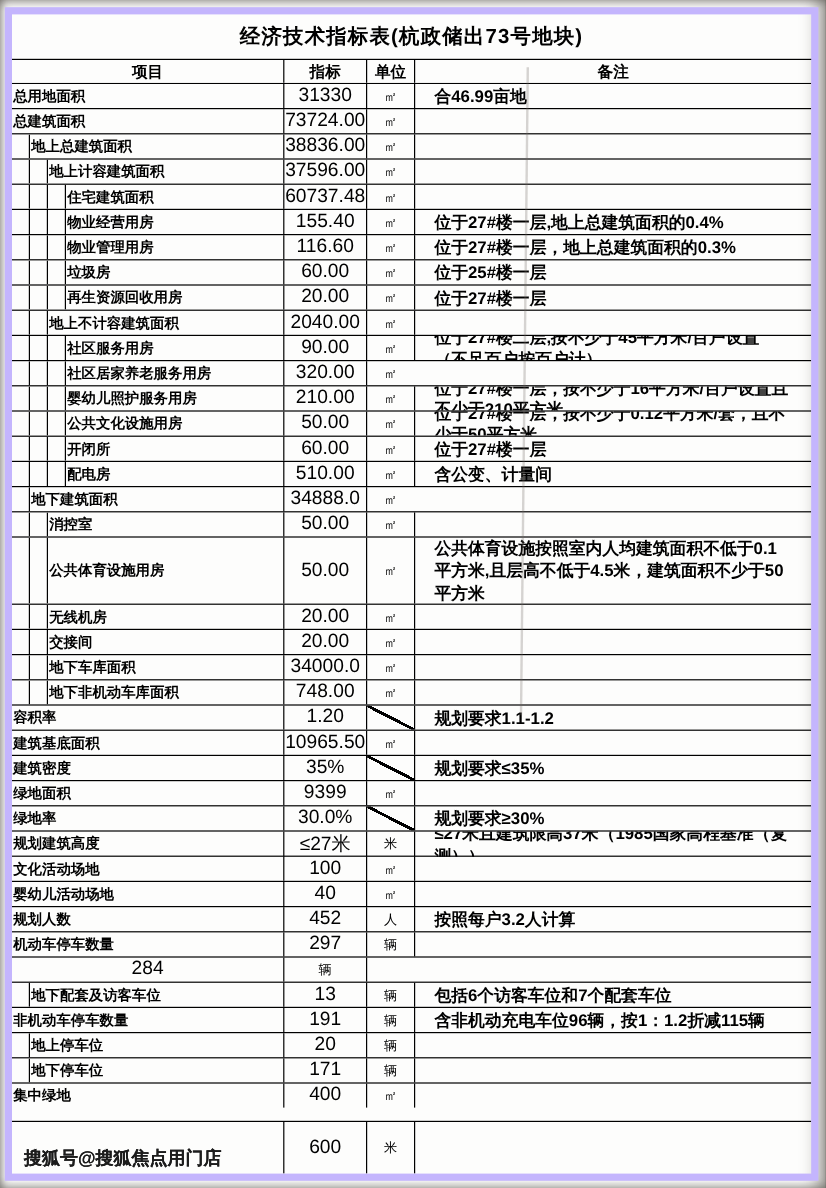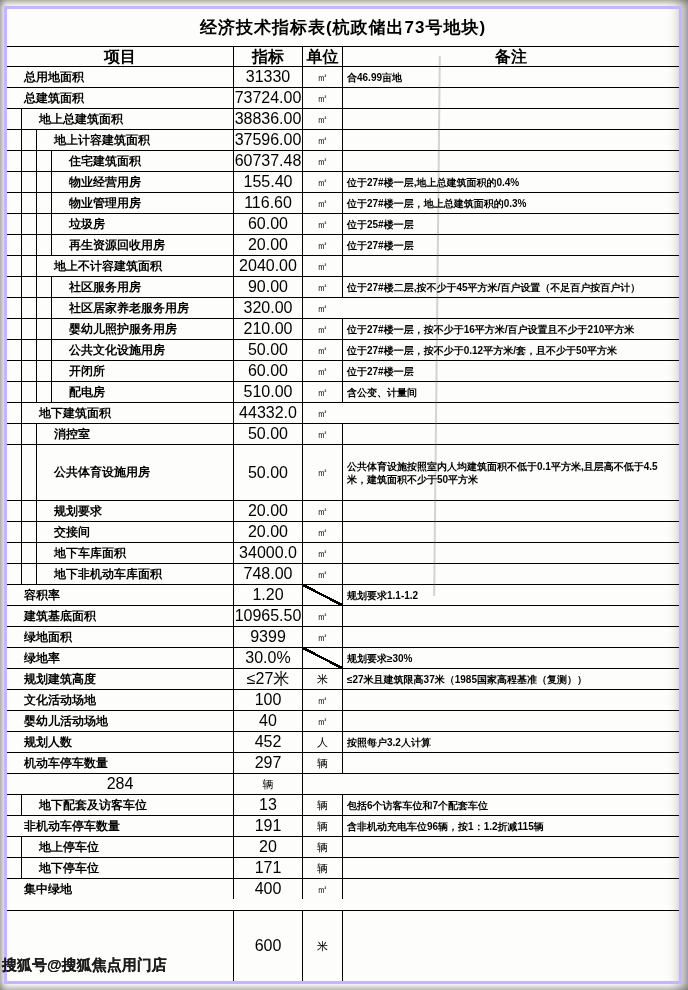--- a/index.html
+++ b/index.html
@@ -17,65 +17,65 @@
       inset 0 5px 7px -3px rgba(60,55,48,.35),
       inset 0 -5px 7px -3px rgba(60,55,48,.30);
   }
   .crease {
     position:absolute; left:436px; top:56px; width:2px; height:540px;
     background:rgba(110,104,96,.28); transform:rotate(.6deg);
     pointer-events:none;
   }
   .sheet {
     position:absolute; left:4px; top:6px; right:6px; bottom:6px;
-    border:3px solid #c4b5fd; background:transparent;
+    border:6px solid #c4b5fd; background:transparent;
     display:flex; flex-direction:column;
   }
   .title {
     height:37px; flex:none;
     display:flex; align-items:center; justify-content:center;
     font-size:17px; font-weight:bold; color:#000; letter-spacing:1px;
   }
   .header-row, .row {
     display:grid; grid-template-columns:226px 69px 40px 1fr;
     border-top:1px solid #000; color:#000;
   }
-  .header-row { height:20px; flex:none; font-weight:bold; font-size:16px; }
+  .header-row { height:20px; flex:none; font-weight:bold; font-size:13px; }
   .header-row > div {
     display:flex; align-items:center; justify-content:center;
   }
   .header-row > div + div, .row > div + div { border-left:1px solid #000; }
   .rows { flex:1; display:flex; flex-direction:column; overflow:hidden; }
   .row { height:21px; flex:none; }
   .row.tall { height:56px; }
   .row:last-child { flex:1;margin-top:11px; }
   .c-item { display:flex; align-items:stretch; overflow:hidden; }
   .sp { width:15px; flex:none; border-right:1px solid #000; }
   .lbl {
-    display:flex; align-items:center; padding-left:17px;
+    display:flex; align-items:center; padding-left:1px;
     font-weight:bold; font-size:12px; white-space:nowrap;
   }
   .c-val {
     display:flex; align-items:center; justify-content:center;
     font-size:16px; white-space:nowrap;
   }
   .c-unit {
     display:flex; align-items:center; justify-content:center;
     font-size:11px; position:relative;
   }
   .c-unit.slash {
     background:linear-gradient(to top right,
       transparent 46.5%, #000 46.5%, #000 53.5%, transparent 53.5%);
   }
   .c-rem {
-    display:flex; align-items:center; padding:1px 4px;
-    font-size:10px; font-weight:bold; line-height:1.3; overflow:hidden;
+    display:flex; align-items:center; padding:1px 16px;
+    font-size:14px; font-weight:bold; line-height:1.3; overflow:hidden;
   }
   .watermark {
-    position:absolute; left:2px; top:956px;
+    position:absolute; left:20px; top:956px;
     font-size:15px; font-weight:bold; color:#1c1c1c; white-space:nowrap;
     text-shadow:0 0 .5px #1c1c1c;
   }
 </style>
 </head>
 <body>
 
 <div class="page">
   <div class="sheet">
     <div class="title">经济技术指标表(杭政储出73号地块)</div>
@@ -249,21 +249,21 @@
           </div>
           <div class="c-val">510.00</div>
           <div class="c-unit">㎡</div>
           <div class="c-rem">含公变、计量间</div>
         </div>
         <div class="row">
           <div class="c-item">
             <div class="sp"></div>
             <div class="lbl">地下建筑面积</div>
           </div>
-          <div class="c-val">44332.0</div>
+          <div class="c-val">34888.0</div>
           <div class="c-unit">㎡</div>
         </div>
         <div class="row">
           <div class="c-item">
             <div class="sp"></div>
             <div class="sp"></div>
             <div class="lbl">消控室</div>
           </div>
           <div class="c-val">50.00</div>
           <div class="c-unit">㎡</div>
@@ -276,21 +276,21 @@
             <div class="lbl">公共体育设施用房</div>
           </div>
           <div class="c-val">50.00</div>
           <div class="c-unit">㎡</div>
           <div class="c-rem">公共体育设施按照室内人均建筑面积不低于0.1平方米,且层高不低于4.5米，建筑面积不少于50平方米</div>
         </div>
         <div class="row">
           <div class="c-item">
             <div class="sp"></div>
             <div class="sp"></div>
-            <div class="lbl">规划要求</div>
+            <div class="lbl">无线机房</div>
           </div>
           <div class="c-val">20.00</div>
           <div class="c-unit">㎡</div>
           <div class="c-rem"></div>
         </div>
         <div class="row">
           <div class="c-item">
             <div class="sp"></div>
             <div class="sp"></div>
             <div class="lbl">交接间</div>
@@ -327,20 +327,28 @@
           <div class="c-unit slash"></div>
           <div class="c-rem">规划要求1.1-1.2</div>
         </div>
         <div class="row">
           <div class="c-item">
             <div class="lbl">建筑基底面积</div>
           </div>
           <div class="c-val">10965.50</div>
           <div class="c-unit">㎡</div>
           <div class="c-rem"></div>
+        </div>
+        <div class="row">
+          <div class="c-item">
+            <div class="lbl">建筑密度</div>
+          </div>
+          <div class="c-val">35%</div>
+          <div class="c-unit slash"></div>
+          <div class="c-rem">规划要求≤35%</div>
         </div>
         <div class="row">
           <div class="c-item">
             <div class="lbl">绿地面积</div>
           </div>
           <div class="c-val">9399</div>
           <div class="c-unit">㎡</div>
           <div class="c-rem"></div>
         </div>
         <div class="row">

